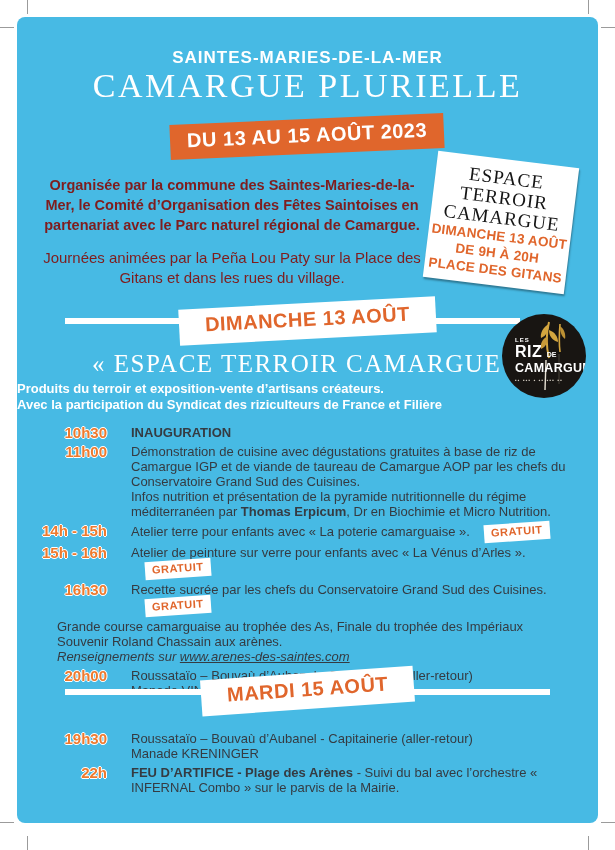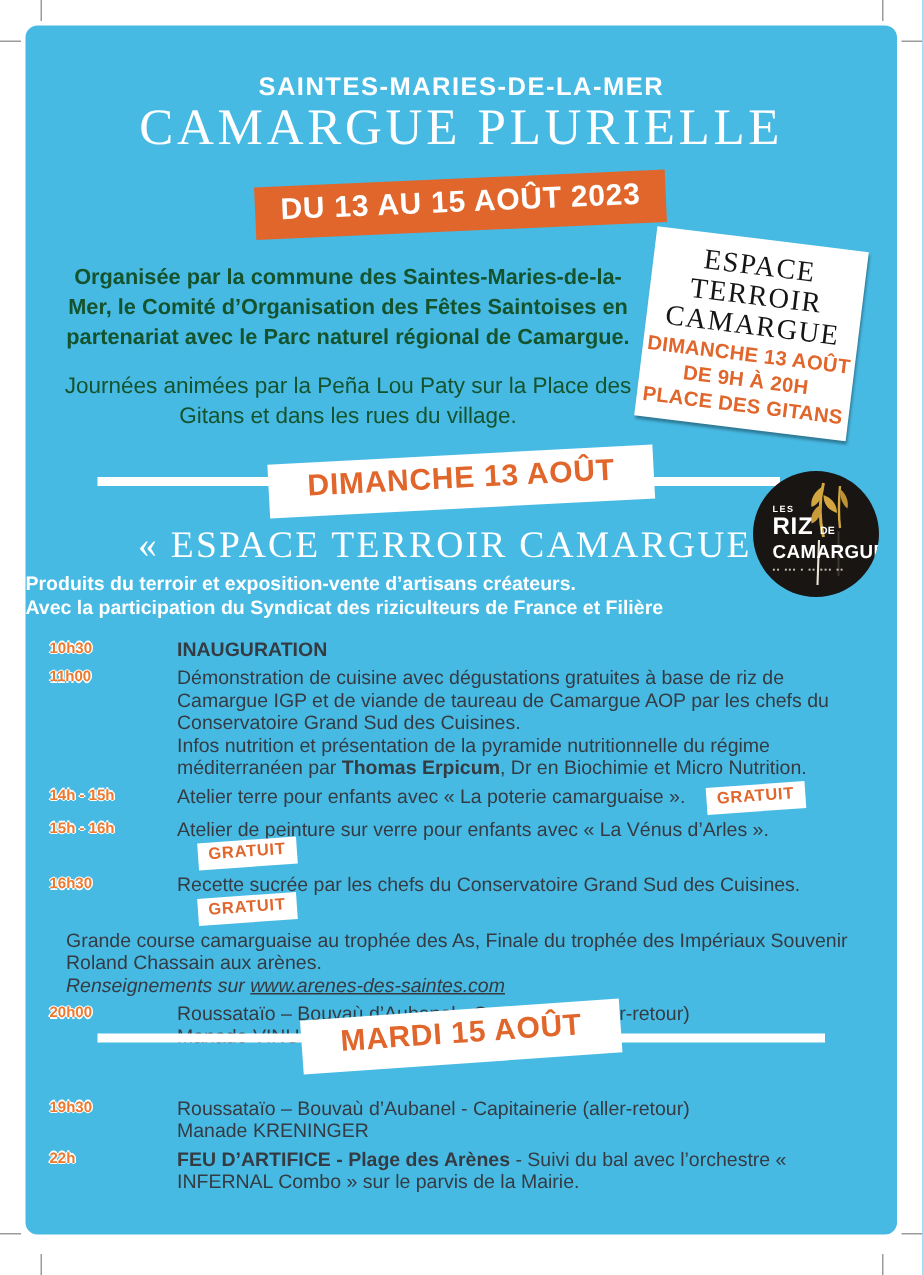--- a/index.html
+++ b/index.html
@@ -28,21 +28,21 @@
     letter-spacing:2.5px;font-weight:400;
   }
   .date-banner-wrap{position:absolute;top:102px;left:0;right:0;text-align:center;}
   .date-banner{
     display:inline-block;background:#E0662C;color:#ffffff;
     font-size:20px;font-weight:bold;letter-spacing:.5px;
     padding:5px 17px 7px;transform:rotate(-2.5deg);
   }
 
   
-  .intro{position:absolute;top:158px;left:24px;width:382px;text-align:center;color:#14532d;}
+  .intro{position:absolute;top:158px;left:24px;width:382px;text-align:center;color:#7f1d1d;}
   .intro .p1{font-weight:bold;font-size:14.5px;line-height:20px;}
   .intro .p2{font-size:15px;line-height:20px;margin-top:13px;}
 
   
   .terroir-card{
     position:absolute;left:413px;top:142px;width:142px;height:127px;
     background:#ffffff;transform:rotate(7deg);text-align:center;
     box-shadow:1px 2px 2px rgba(0,0,0,.35);padding-top:9px;box-sizing:border-box;
   }
   .terroir-card .serif-line{
@@ -85,25 +85,25 @@
   .riz-logo .rizrow{margin-top:1px;}
   .riz-logo .riz{font-size:16px;font-weight:bold;letter-spacing:.5px;}
   .riz-logo .de{font-size:7px;font-weight:bold;}
   .riz-logo .camargue{font-size:12.5px;font-weight:bold;letter-spacing:.3px;margin-top:2px;}
   .riz-logo .dashes{margin-top:3px;color:#cfc9bd;font-size:5px;letter-spacing:1px;}
 
   
   .schedule{position:absolute;left:16px;right:28px;}
   .event-row{display:flex;margin-bottom:4px;}
   .event-time{
-    width:74px;flex:0 0 74px;text-align:left;color:#EE7A2E;font-weight:bold;
-    font-size:10px;line-height:15px;
+    width:74px;flex:0 0 74px;text-align:right;color:#EE7A2E;font-weight:bold;
+    font-size:15px;line-height:15px;
     text-shadow:-1px 0 0 #fff,1px 0 0 #fff,0 -1px 0 #fff,0 1px 0 #fff;
   }
-  .event-lines{margin-left:11px;flex:1;color:#353B42;font-size:13px;line-height:15px;}
+  .event-lines{margin-left:24px;flex:1;color:#353B42;font-size:13px;line-height:15px;}
   .event-lines .b{font-weight:bold;}
   .event-lines .i{font-style:italic;}
   .event-lines .u{text-decoration:underline;}
   .badge{
     display:inline-block;background:#ffffff;color:#E0662C;font-weight:bold;
     font-size:11px;letter-spacing:.5px;padding:1px 7px 2px;margin-left:14px;
     transform:rotate(-4deg);vertical-align:1px;
   }
 </style>
 </head>

